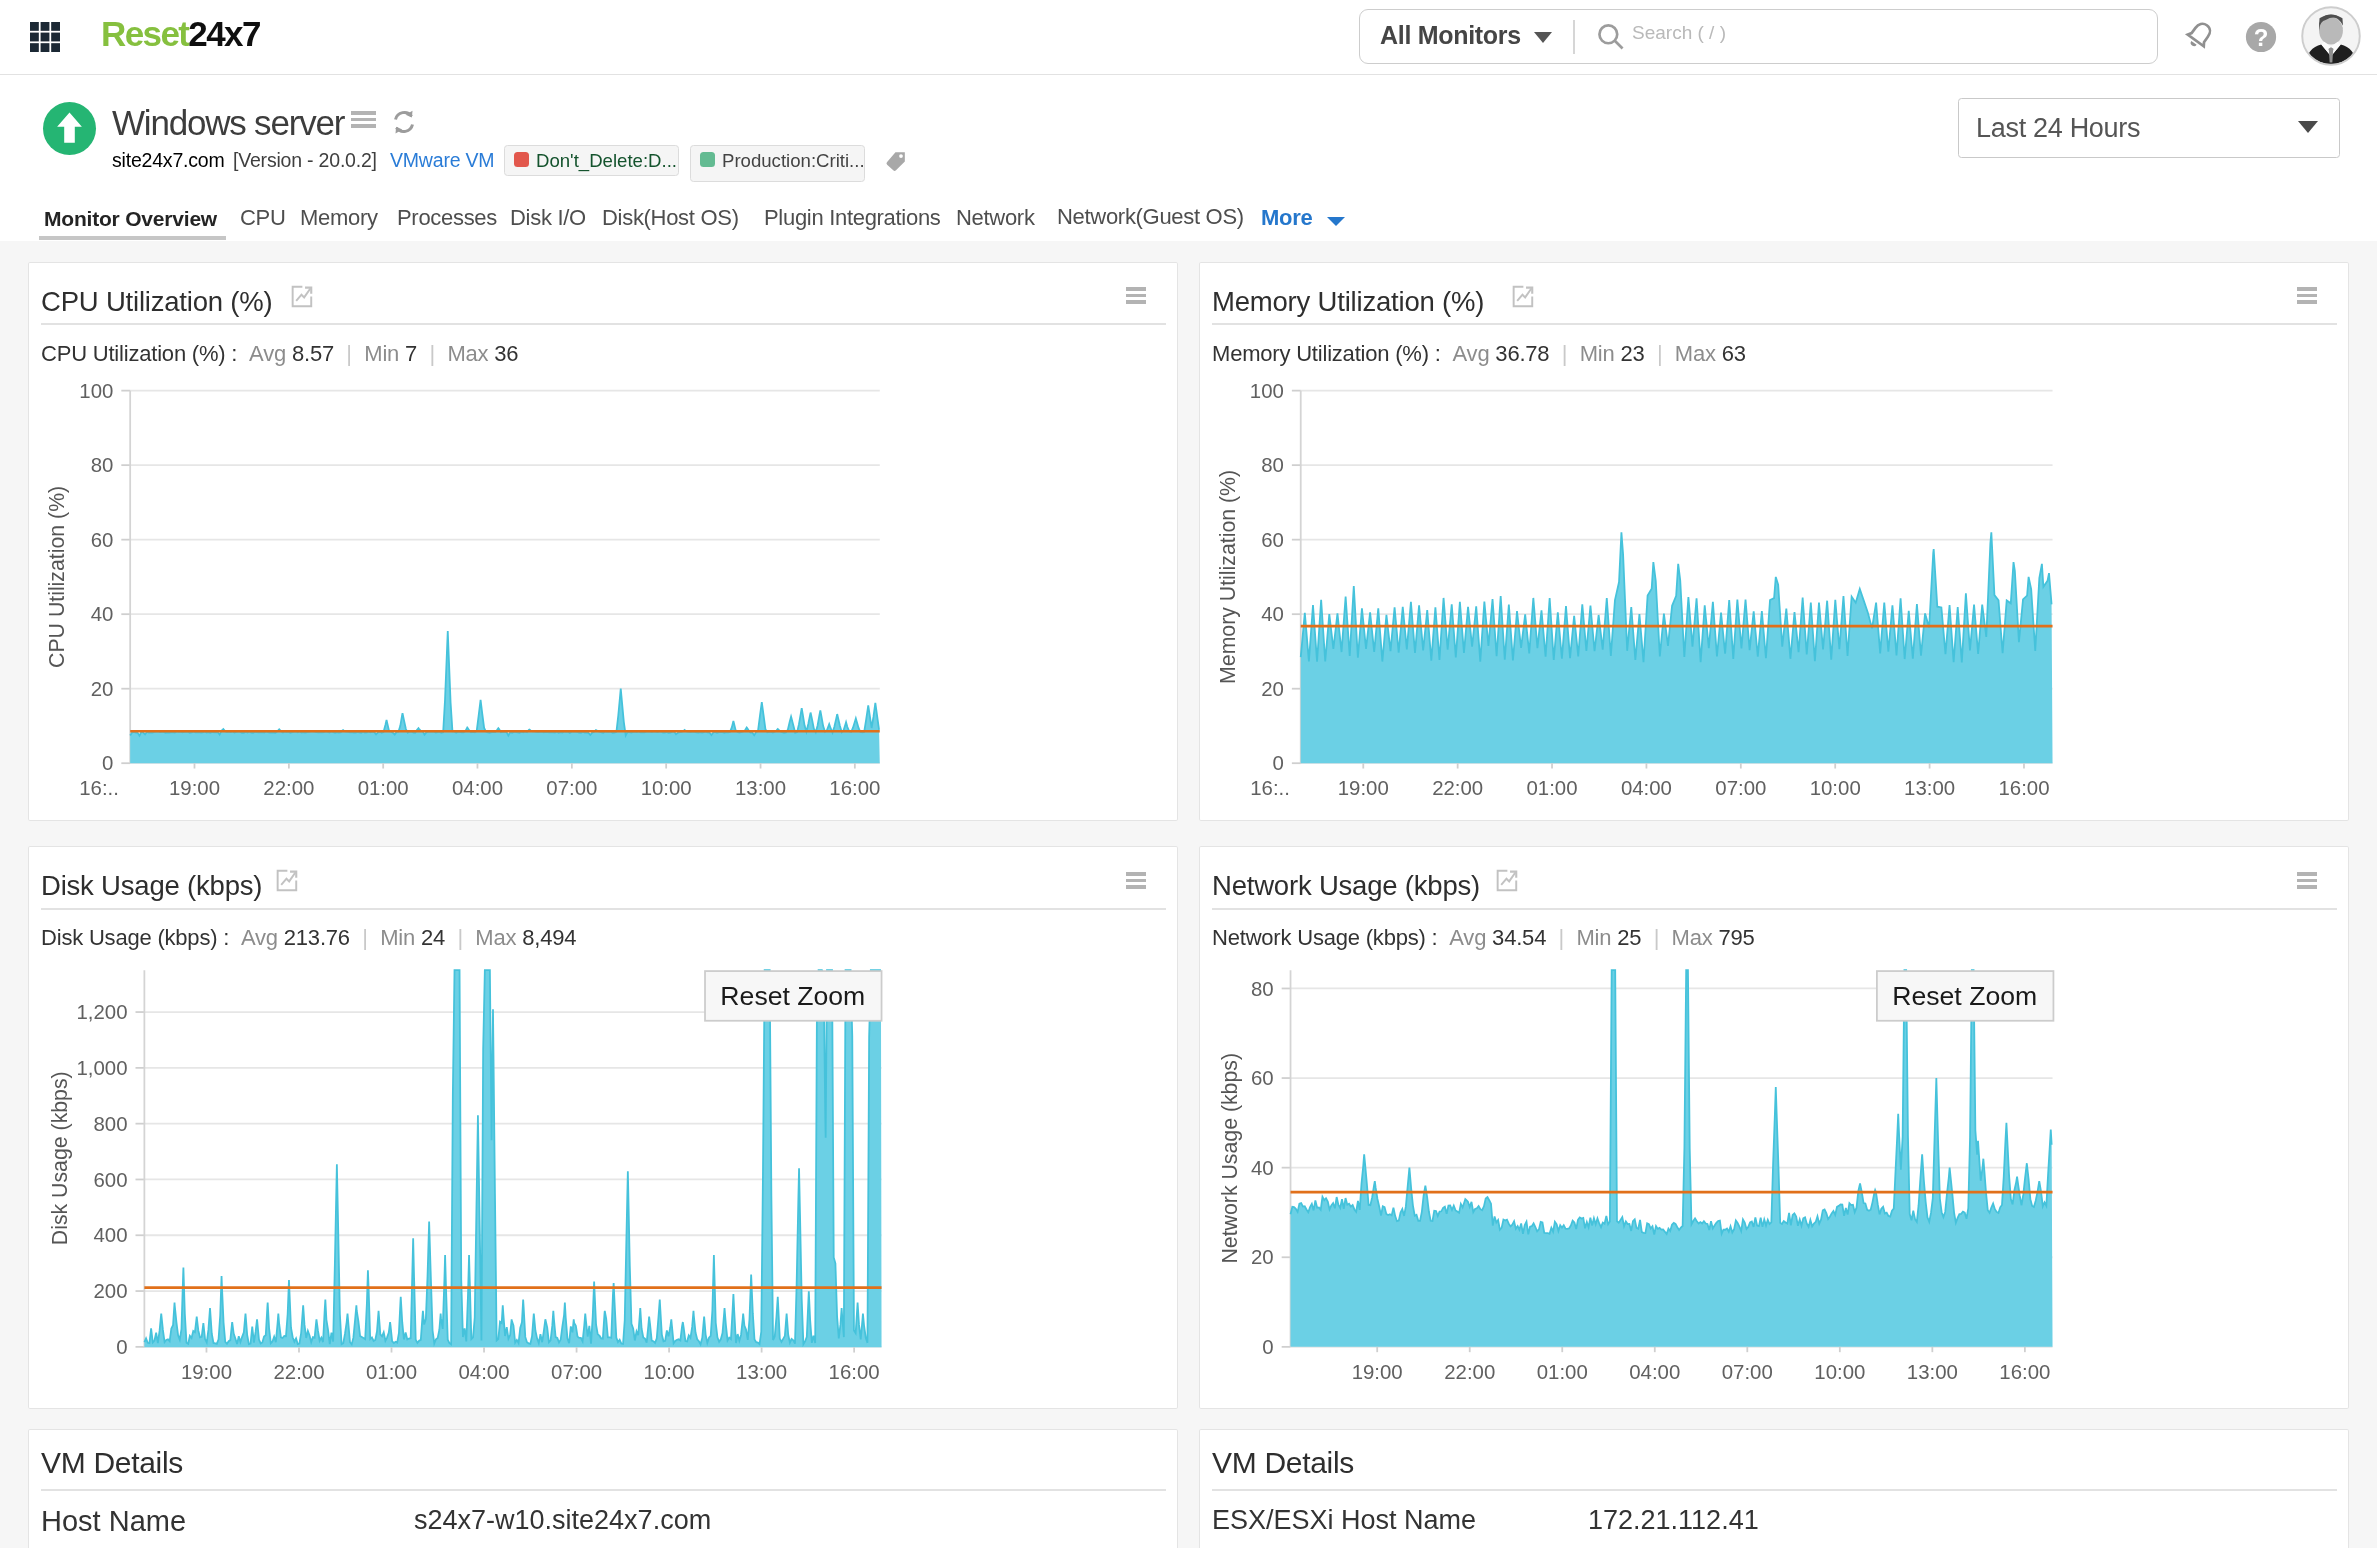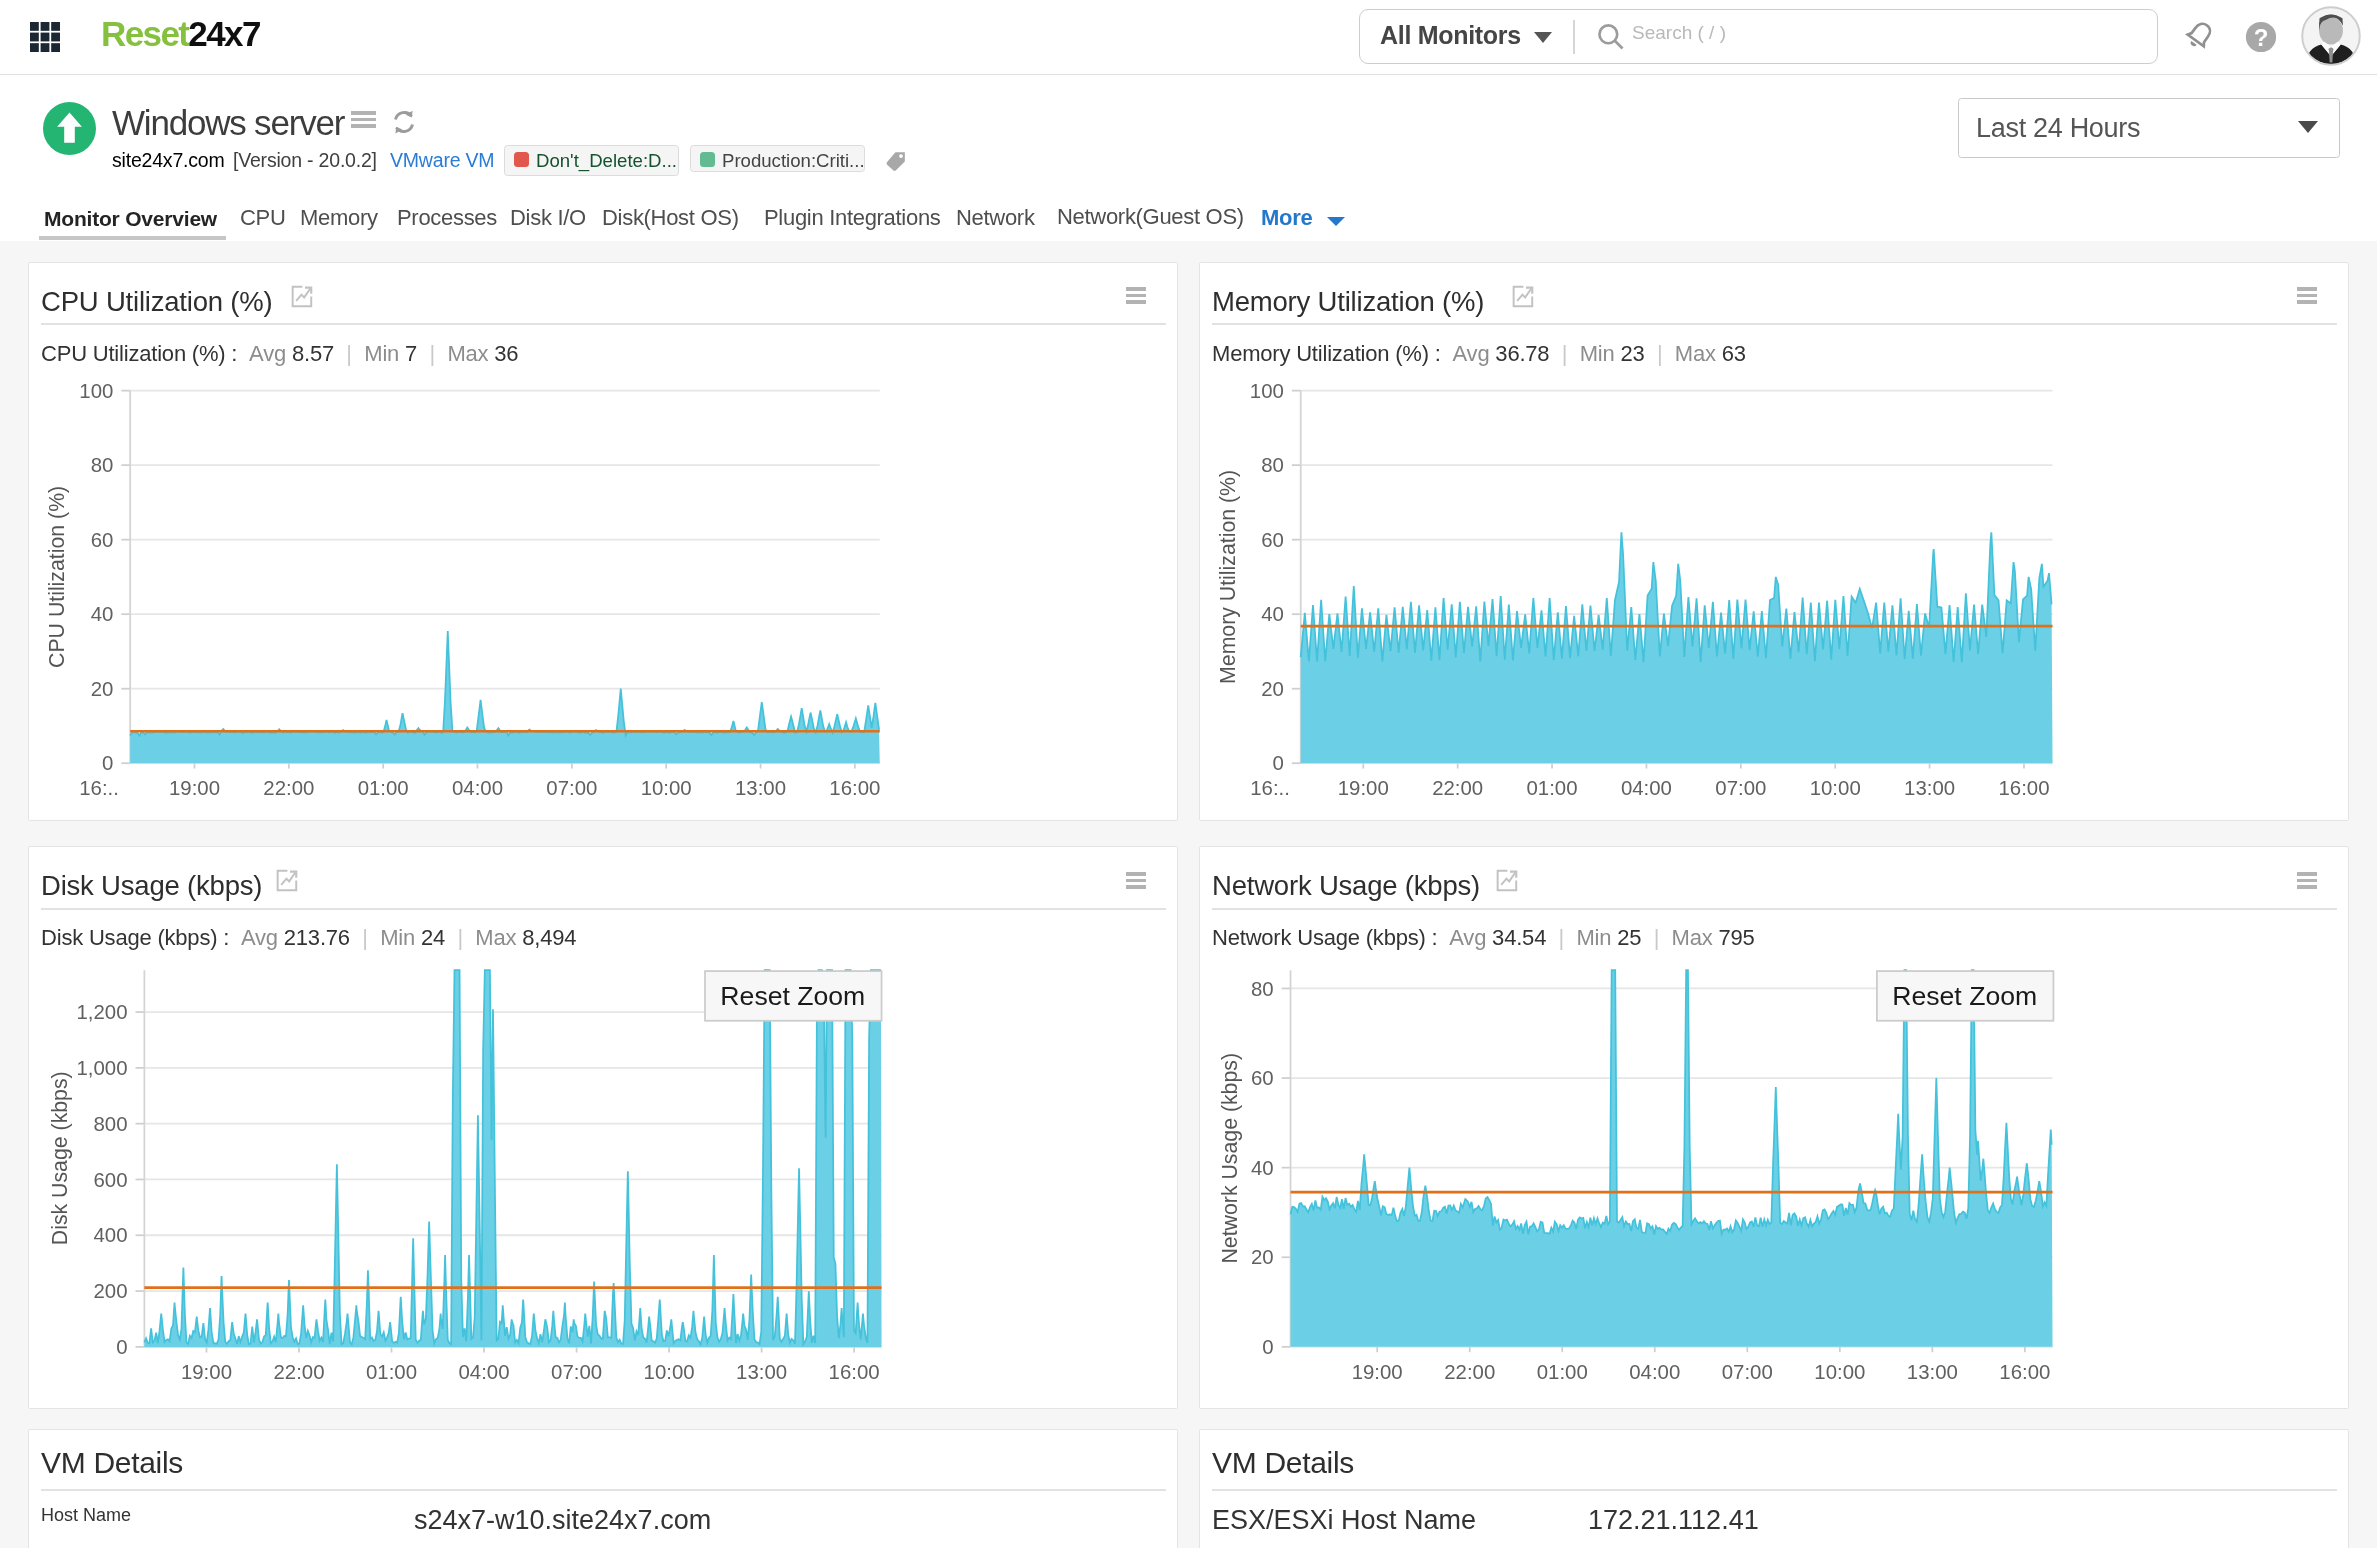--- a/index.html
+++ b/index.html
@@ -77,21 +77,21 @@
     <path d="M18.8 14 a7.2 7.2 0 0 1 -12.9 2.6" stroke="#9c9c9c" stroke-width="2.4"></path>
     <path d="M5.2 21.1 L5.7 15.7 L10.7 17.9 Z" fill="#9c9c9c"></path>
   </svg>
 <div class="abs" style="left:112px;top:149px;font-size:19.5px;color:#000000;letter-spacing:-0.2px">site24x7.com</div>
 <div class="abs" style="left:233px;top:149px;font-size:19.5px;color:#3f3f3f;letter-spacing:-0.2px">[Version - 20.0.2]</div>
 <div class="abs" style="left:390px;top:149px;font-size:19.5px;color:#2a7cd7;letter-spacing:-0.2px">VMware VM</div>
 <div class="abs" style="left:504px;top:145px;width:175px;height:31px;border:1.8px solid #dcdcdc;border-radius:3.5px;background:#f5f5f5;overflow:hidden">
     <div class="abs" style="left:9px;top:6.2px;width:15px;height:15px;border-radius:3.5px;background:#e2574c"></div>
     <div class="abs" style="left:31px;top:4.4px;font-size:18.6px;color:#14532d">Don't_Delete:D...</div>
   </div>
-<div class="abs" style="left:690px;top:145px;width:175px;height:27px;border:1.8px solid #dcdcdc;border-radius:3.5px;background:#f5f5f5;overflow:hidden">
+<div class="abs" style="left:690px;top:145px;width:175px;height:37px;border:1.8px solid #dcdcdc;border-radius:3.5px;background:#f5f5f5;overflow:hidden">
     <div class="abs" style="left:9px;top:6.2px;width:15px;height:15px;border-radius:3.5px;background:#63bb92"></div>
     <div class="abs" style="left:31px;top:4.4px;font-size:18.6px;color:#444">Production:Criti...</div>
   </div>
 <svg width="25" height="25" viewBox="0 0 24 24" style="left:884px;top:149px">
     <path d="M11 3 L20 3 L20 12 L11.5 20.5 a1.8 1.8 0 0 1 -2.6 0 L3 15 a1.8 1.8 0 0 1 0 -2.6 Z" fill="#a8a8a8"></path>
     <circle cx="16.3" cy="6.8" r="1.8" fill="#fff"></circle>
   </svg>
 <div class="tab" style="left:44px;top:207px;font-size:21px;font-weight:bold;color:#242424;letter-spacing:-0.2px">Monitor Overview</div>
 <div class="tab" style="left:240px;top:205px">CPU</div>
 <div class="tab" style="left:300px;top:205px">Memory</div>
@@ -333,21 +333,21 @@
     <text x="930.8" y="600.6" text-anchor="middle" class="axl">16:00</text>
     <text x="43" y="352" text-anchor="middle" transform="rotate(-90 43 352)" class="axt">Network Usage (kbps)</text>
     <g>
       <rect x="764" y="141" width="199" height="56" fill="#f7f7f7" stroke="#cccccc" stroke-width="2"></rect>
       <text x="863" y="179" text-anchor="middle" style="font:30px 'Liberation Sans',sans-serif;fill:#1a1a1a">Reset Zoom</text>
     </g>
   </svg>
 <div class="abs" style="left:41px;top:0px"></div>
 <div class="abs" style="left:41px;top:1446px;font-size:30px;color:#2e2e2e;letter-spacing:-0.3px">VM Details</div>
 <div class="psep" style="left:41px;top:1489px;width:1125px"></div>
-<div class="abs" style="left:41px;top:1505px;font-size:18px;color:#333">Host Name</div>
+<div class="abs" style="left:41px;top:1505px;font-size:29px;color:#333">Host Name</div>
 <div class="abs" style="left:414px;top:1505px;font-size:27px;color:#333">s24x7-w10.site24x7.com</div>
 <div class="abs" style="left:1212px;top:0px"></div>
 <div class="abs" style="left:1212px;top:1446px;font-size:30px;color:#2e2e2e;letter-spacing:-0.3px">VM Details</div>
 <div class="psep" style="left:1212px;top:1489px;width:1125px"></div>
 <div class="abs" style="left:1212px;top:1505px;font-size:27px;color:#333">ESX/ESXi Host Name</div>
 <div class="abs" style="left:1588px;top:1505px;font-size:27px;color:#333">172.21.112.41</div>
 <div class="abs" style="left:1958px;top:98px;width:382px;height:60px;border:1.8px solid #c9c9c9;border-radius:3.5px;background:#fff"></div>
 <div class="abs" style="left:1976px;top:113px;font-size:27px;color:#555;letter-spacing:-0.3px">Last 24 Hours</div>
 <div class="abs" style="left:2298px;top:121px;width:0;height:0;border-left:10.6px solid transparent;border-right:10.6px solid transparent;border-top:12.4px solid #4a4a4a"></div>
 <style>

